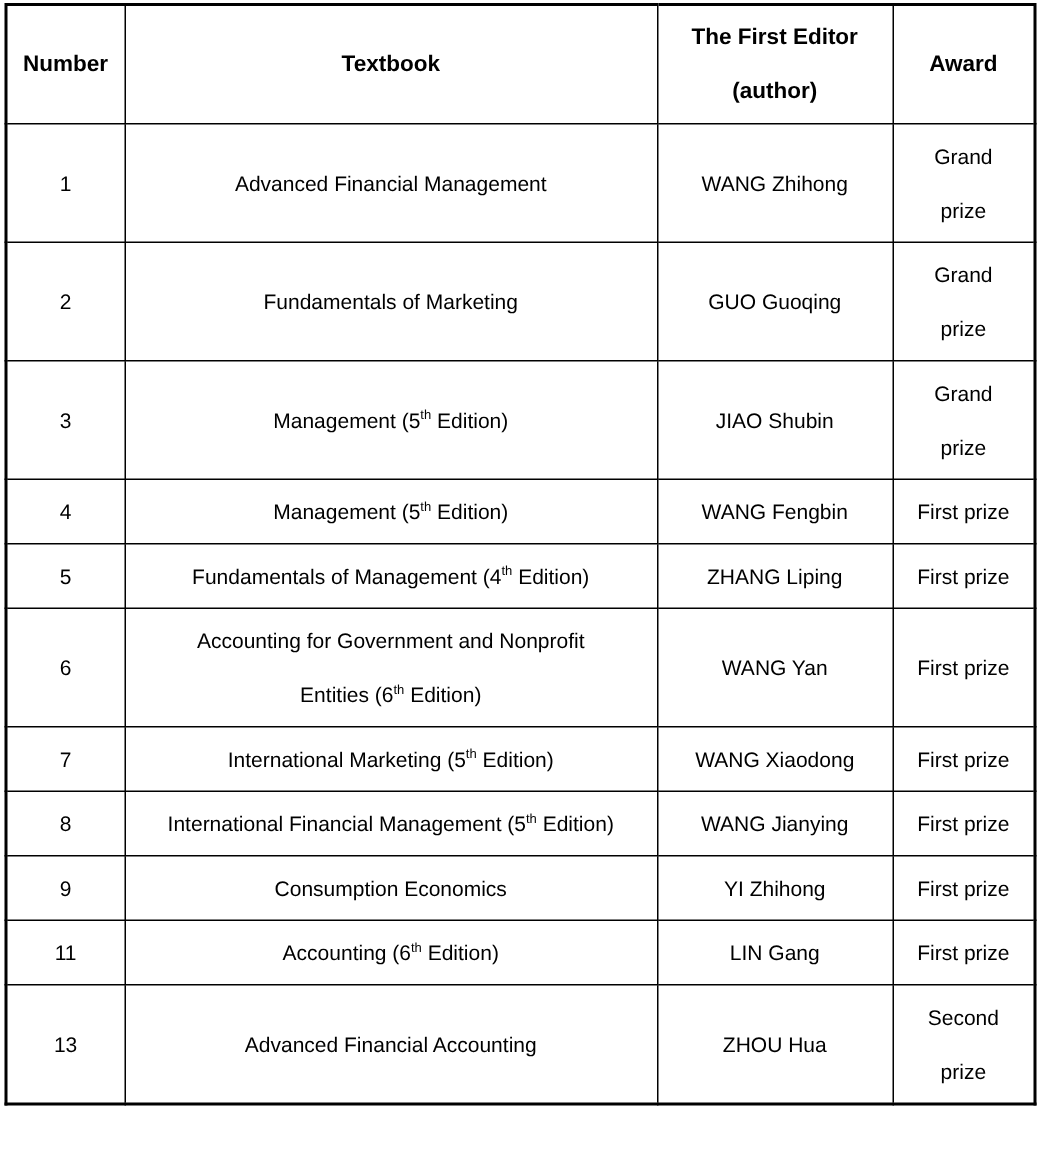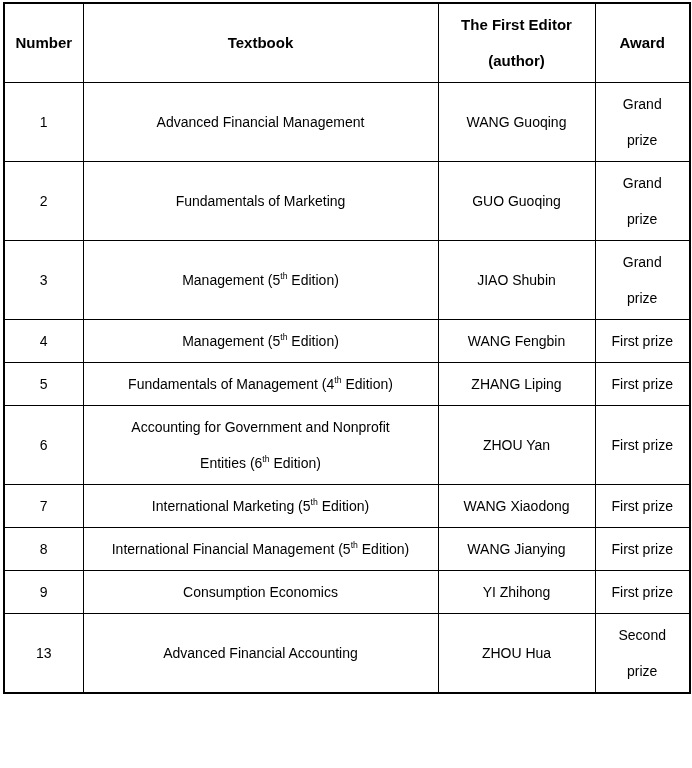--- a/index.html
+++ b/index.html
@@ -63,21 +63,21 @@
           <th>Number</th>
           <th>Textbook</th>
           <th>The First Editor<br>(author)</th>
           <th>Award</th>
         </tr>
     </thead>
     <tbody id="table-body">
         <tr>
           <td>1</td>
           <td>Advanced Financial Management</td>
-          <td>WANG Guoqing</td>
+          <td>WANG Zhihong</td>
           <td>Grand<br>prize</td>
         </tr>
         <tr>
           <td>2</td>
           <td>Fundamentals of Marketing</td>
           <td>GUO Guoqing</td>
           <td>Grand<br>prize</td>
         </tr>
         <tr>
           <td>3</td>
@@ -93,21 +93,21 @@
         </tr>
         <tr>
           <td>5</td>
           <td>Fundamentals of Management (4<sup>th</sup> Edition)</td>
           <td>ZHANG Liping</td>
           <td>First prize</td>
         </tr>
         <tr>
           <td>6</td>
           <td>Accounting for Government and Nonprofit<br>Entities (6<sup>th</sup> Edition)</td>
-          <td>ZHOU Yan</td>
+          <td>WANG Yan</td>
           <td>First prize</td>
         </tr>
         <tr>
           <td>7</td>
           <td>International Marketing (5<sup>th</sup> Edition)</td>
           <td>WANG Xiaodong</td>
           <td>First prize</td>
         </tr>
         <tr>
           <td>8</td>
@@ -115,20 +115,26 @@
           <td>WANG Jianying</td>
           <td>First prize</td>
         </tr>
         <tr>
           <td>9</td>
           <td>Consumption Economics</td>
           <td>YI Zhihong</td>
           <td>First prize</td>
         </tr>
         <tr>
+          <td>11</td>
+          <td>Accounting (6<sup>th</sup> Edition)</td>
+          <td>LIN Gang</td>
+          <td>First prize</td>
+        </tr>
+        <tr>
           <td>13</td>
           <td>Advanced Financial Accounting</td>
           <td>ZHOU Hua</td>
           <td>Second<br>prize</td>
         </tr>
       </tbody>
   </table>
 </div>
 
 </body></html>

